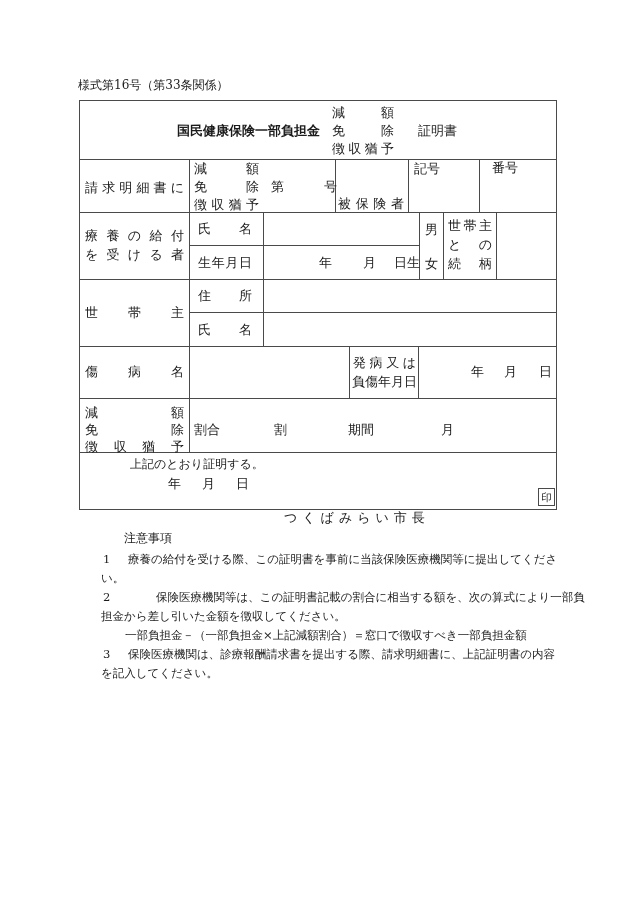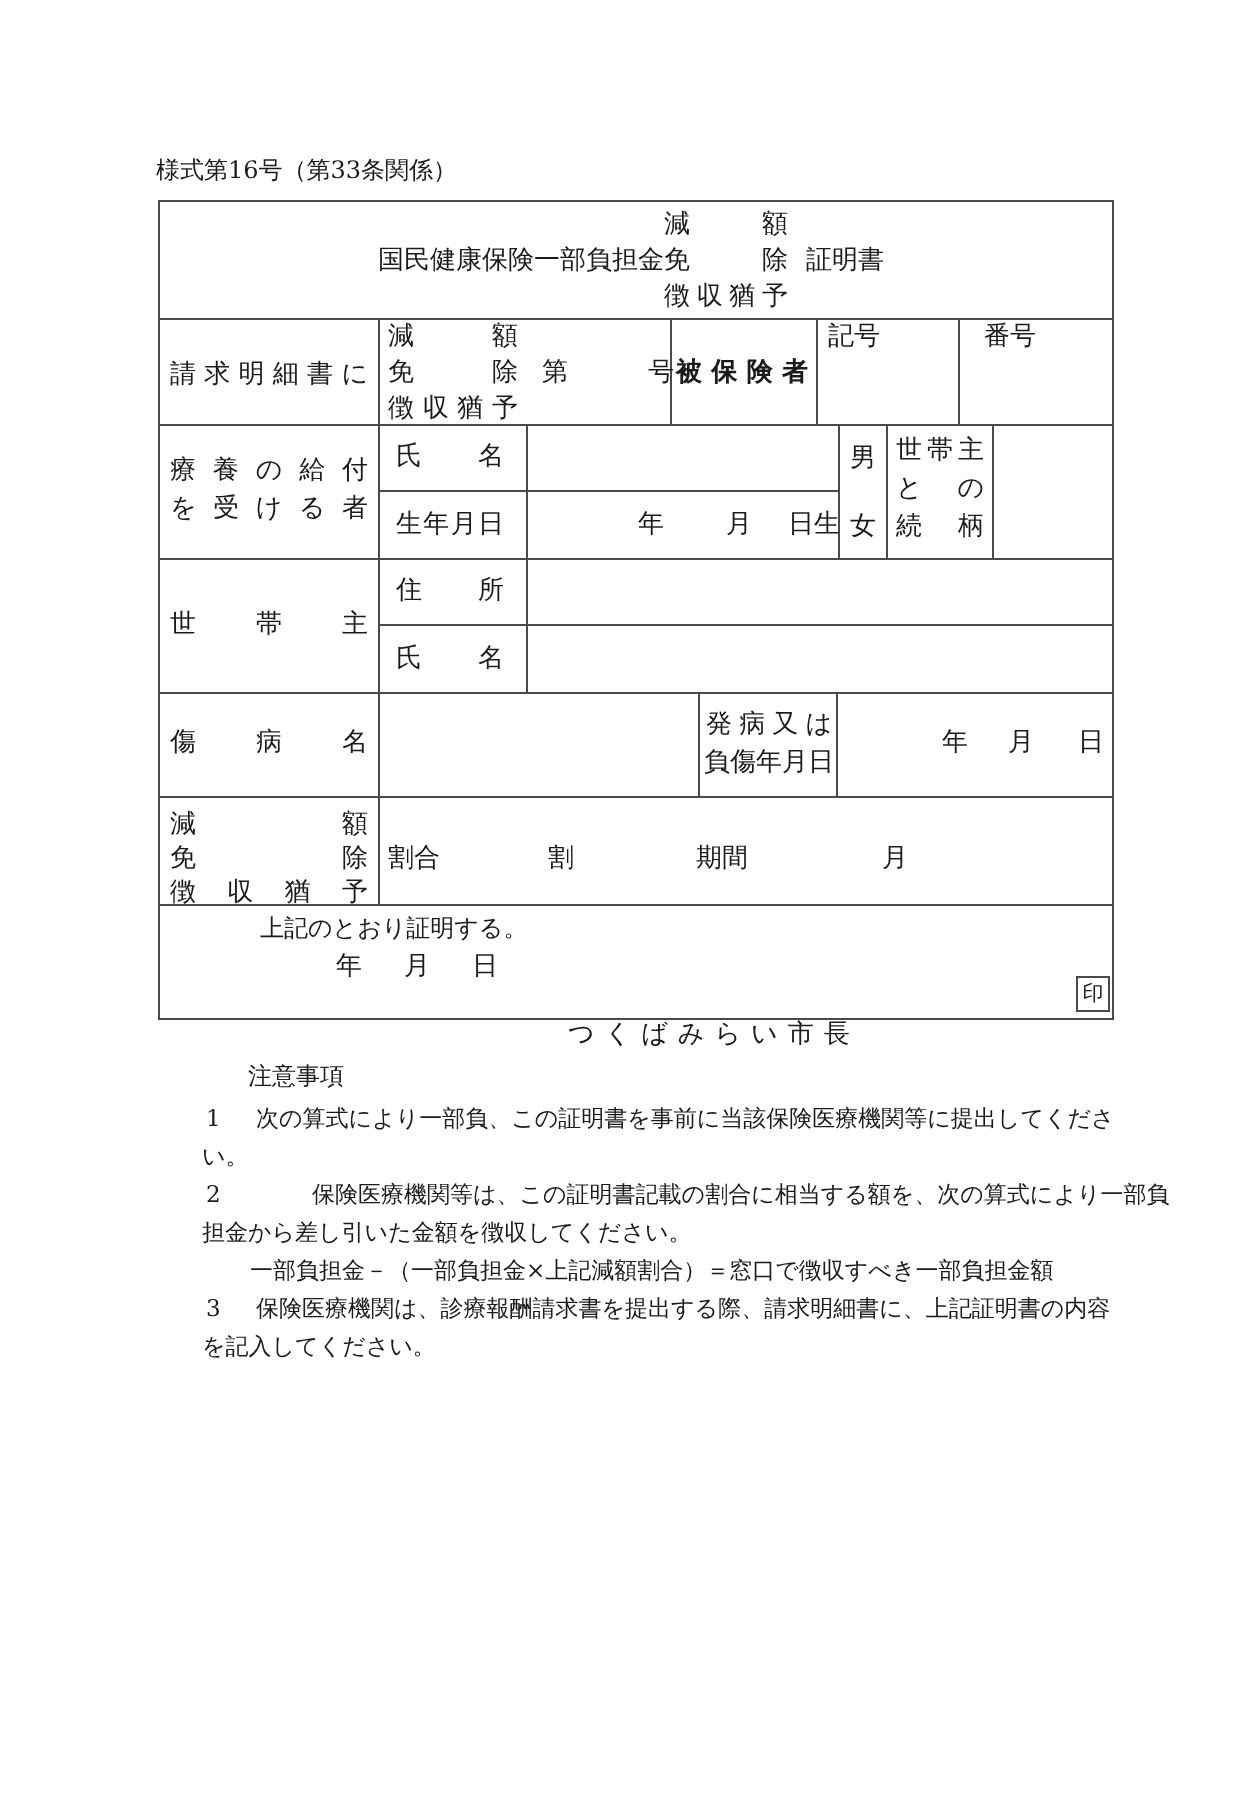--- a/index.html
+++ b/index.html
@@ -38,33 +38,33 @@
     <div class="vl" style="left:255px;top:58px;height:53px;"></div>
     <div class="vl" style="left:328px;top:58px;height:53px;"></div>
     <div class="vl" style="left:399px;top:58px;height:53px;"></div>
     <div class="vl" style="left:183px;top:111px;height:134px;"></div>
     <div class="vl" style="left:339px;top:111px;height:67px;"></div>
     <div class="vl" style="left:363px;top:111px;height:67px;"></div>
     <div class="vl" style="left:416px;top:111px;height:67px;"></div>
     <div class="vl" style="left:269px;top:245px;height:52px;"></div>
     <div class="vl" style="left:338px;top:245px;height:52px;"></div>
 
-    <div class="t" style="left:109px;top:23px;">国民健康保険一部負担金</div>
+    <div class="t" style="left:97px;top:23px;font-weight:bold;">国民健康保険一部負担金</div>
     <div class="t just" style="left:252px;top:5px;width:62px;">減額</div>
     <div class="t just" style="left:252px;top:23px;width:62px;">免除</div>
     <div class="t just" style="left:252px;top:41px;width:62px;">徴収猶予</div>
-    <div class="t" style="left:323px;top:23px;">証明書</div>
+    <div class="t" style="left:338px;top:23px;">証明書</div>
 
     <div class="t just" style="left:5px;top:80px;width:99px;">請求明細書に</div>
     <div class="t just" style="left:114px;top:61px;width:65px;">減額</div>
     <div class="t just" style="left:114px;top:79px;width:65px;">免除</div>
     <div class="t just" style="left:114px;top:97px;width:65px;">徴収猶予</div>
     <div class="t" style="left:191px;top:79px;">第</div>
     <div class="t" style="left:244px;top:79px;">号</div>
-    <div class="t just" style="left:258px;top:79px;width:66px;font-weight:bold;">被保険者</div>
+    <div class="t just" style="left:258px;top:96px;width:66px;">被保険者</div>
     <div class="t" style="left:334px;top:61px;">記号</div>
     <div class="t" style="left:412px;top:61px;font-family:Liberation Mono, monospace;">番号</div>
 
     <div class="t just" style="left:5px;top:128px;width:99px;">療養の給付</div>
     <div class="t just" style="left:5px;top:147px;width:99px;">を受ける者</div>
     <div class="t just" style="left:118px;top:121px;width:54px;">氏名</div>
     <div class="t just" style="left:118px;top:155px;width:54px;">生年月日</div>
     <div class="t" style="left:239px;top:155px;">年</div>
     <div class="t" style="left:283px;top:155px;">月</div>
     <div class="t" style="left:314px;top:155px;">日生</div>
@@ -99,21 +99,21 @@
     <div class="t" style="left:156px;top:376px;">日</div>
     <div class="t sp" style="left:204px;top:390px;">つくばみらい市長</div>
     <div class="seal">
         <span>印</span>
       </div>
   </div>
 
   <div class="t f12" style="left:88px;top:532px;margin-left:36px;">注意事項</div>
 
   <div class="t f11" style="left:103px;top:553px;">1</div>
-  <div class="t f11" style="left:128px;top:553px;">次の算式により一部負、この証明書を事前に当該保険医療機関等に提出してくださ</div>
+  <div class="t f11" style="left:128px;top:553px;">療養の給付を受ける際、この証明書を事前に当該保険医療機関等に提出してくださ</div>
   <div class="t f11" style="left:101px;top:572px;">い。</div>
 
   <div class="t f11" style="left:103px;top:591px;">2</div>
   <div class="t f11" style="left:128px;top:591px;margin-left:28px;">保険医療機関等は、この証明書記載の割合に相当する額を、次の算式により一部負</div>
   <div class="t f11" style="left:101px;top:610px;">担金から差し引いた金額を徴収してください。</div>
   <div class="t f11" style="left:125px;top:629px;">一部負担金－（一部負担金×上記減額割合）＝窓口で徴収すべき一部負担金額</div>
 
   <div class="t f11" style="left:103px;top:648px;">3</div>
   <div class="t f11" style="left:128px;top:648px;">保険医療機関は、診療報酬請求書を提出する際、請求明細書に、上記証明書の内容</div>
   <div class="t f11" style="left:101px;top:667px;">を記入してください。</div>

